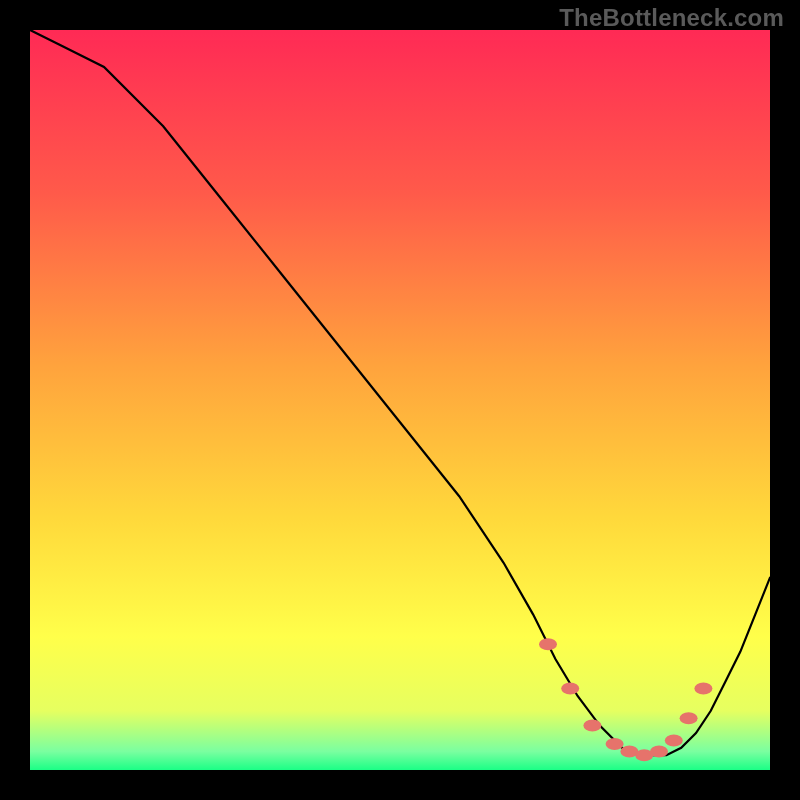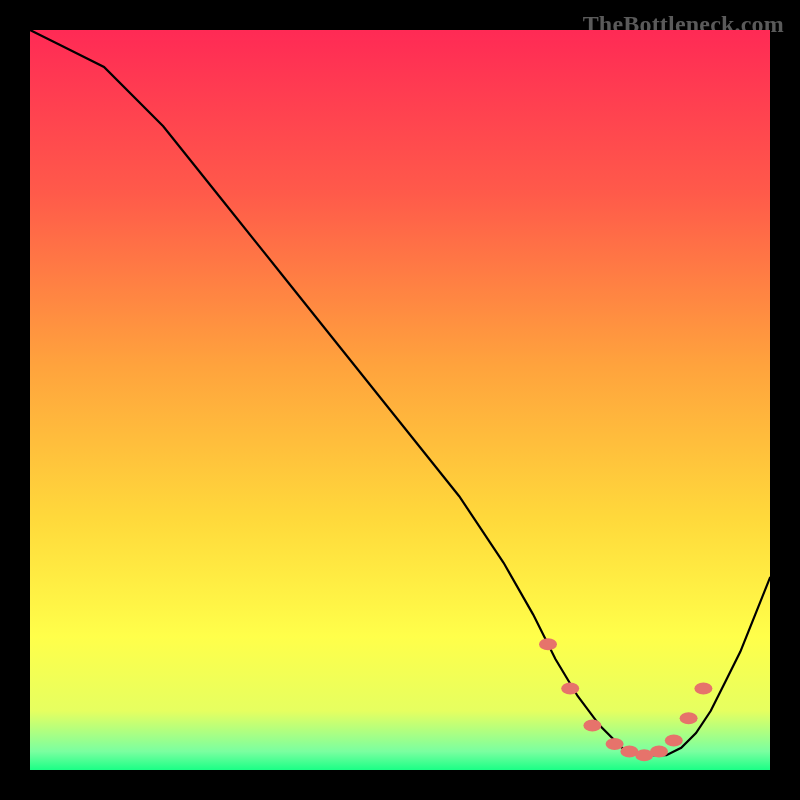--- a/index.html
+++ b/index.html
@@ -1,22 +1,22 @@
 <!DOCTYPE html>
 <html><head>
 <meta charset="utf-8">
 <style>
   * { margin: 0; padding: 0; box-sizing: border-box; }
   html, body { width: 800px; height: 800px; background: #000; overflow: hidden; }
   .stage { position: relative; width: 800px; height: 800px; background: #000; }
   .attribution {
     position: absolute;
-    top: 11px;
+    top: 4px;
     right: 16px;
-    font-family: Liberation Serif, serif;
+    font-family: Liberation Sans, sans-serif;
     font-size: 24px;
     font-weight: 600;
     color: #5a5a5a;
     letter-spacing: 0.2px;
   }
   .plot-area {
     position: absolute;
     left: 30px;
     top: 30px;
     width: 740px;

